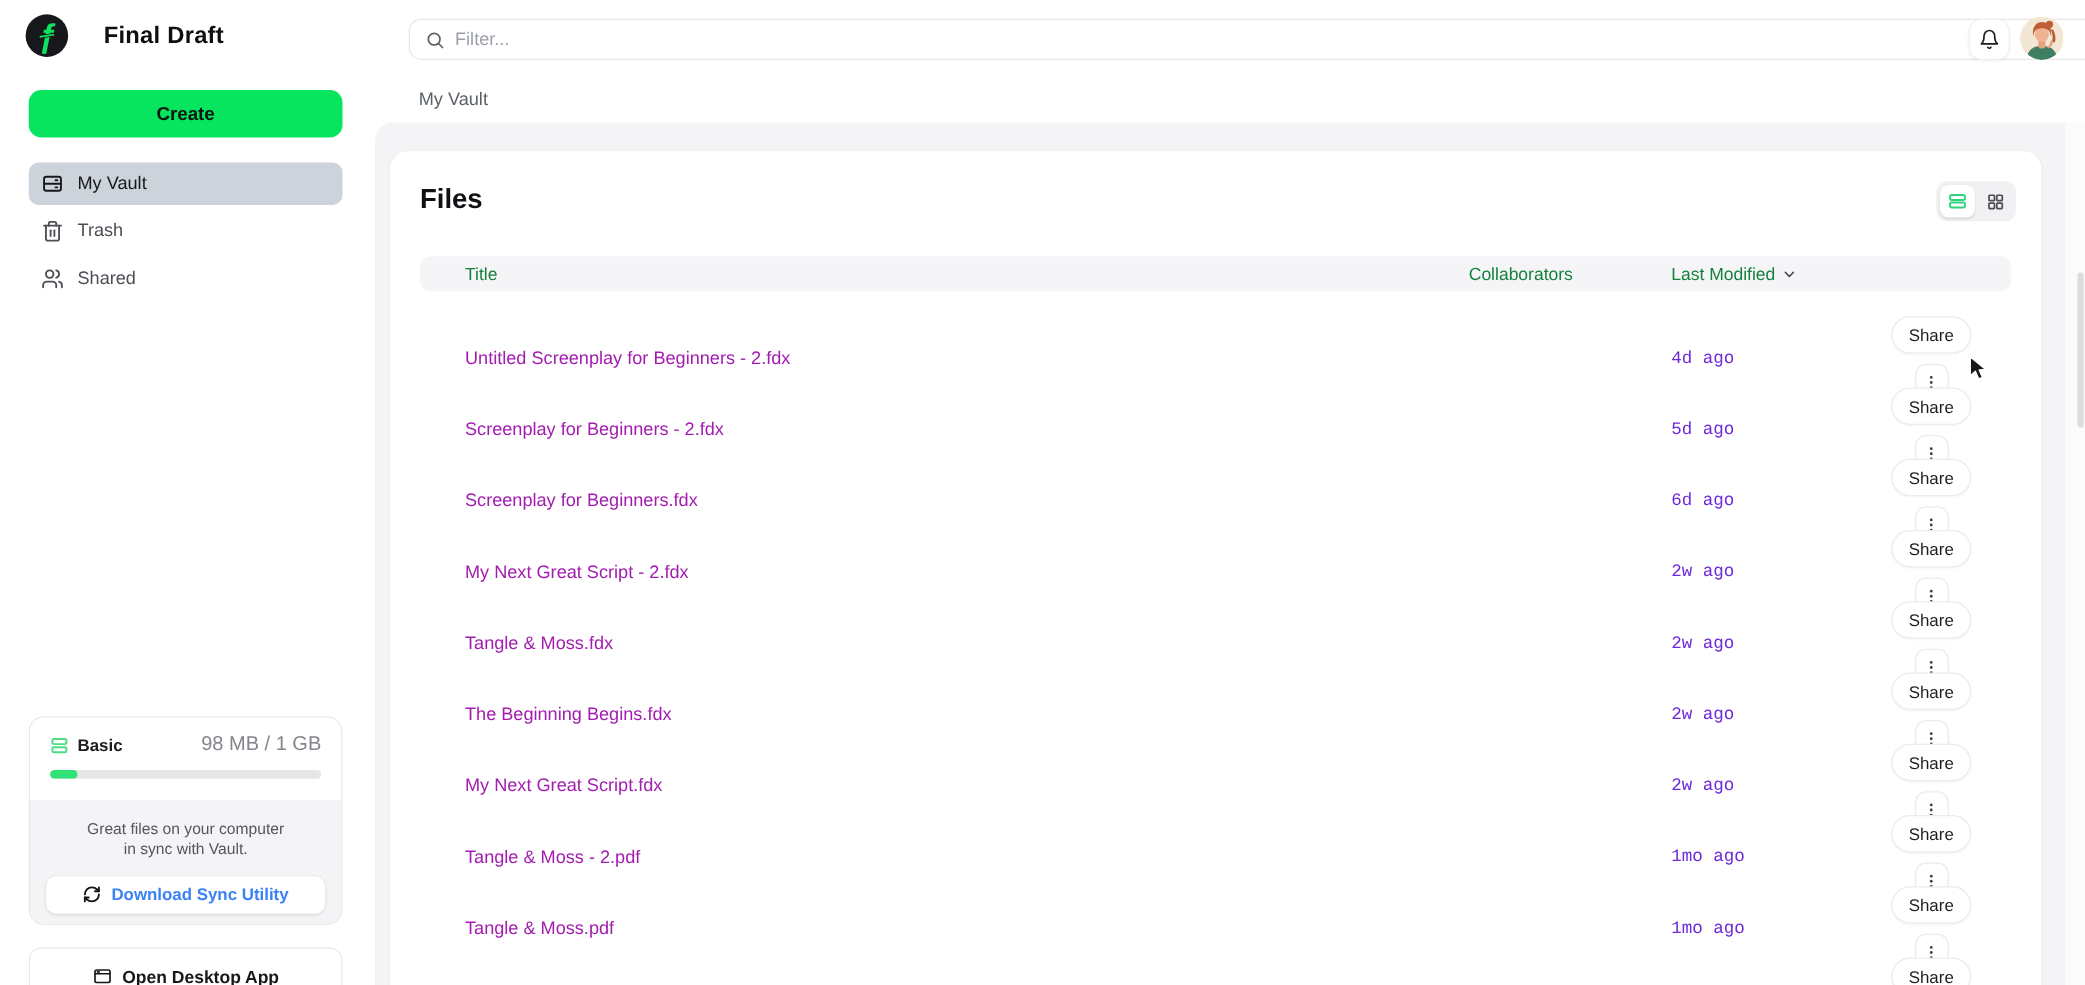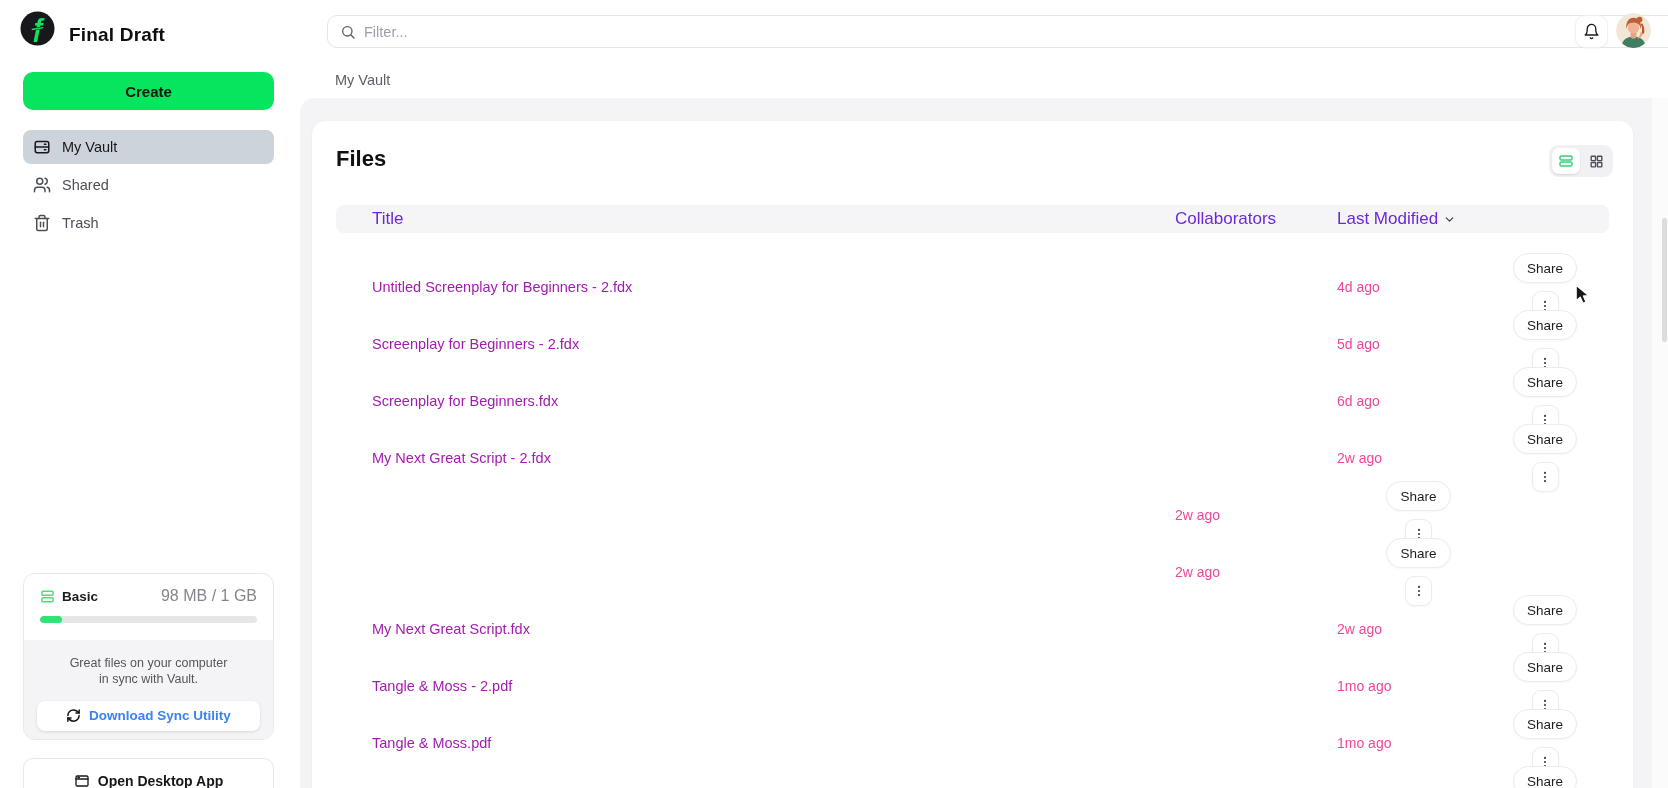--- a/index.html
+++ b/index.html
@@ -7,21 +7,21 @@
     --selected:#ccd3db;
     --progress:#2fe375;
     --icon-green:#2ed47b;
   }
   *{margin:0;padding:0;box-sizing:border-box;font-family:"Liberation Sans",sans-serif;}
   html,body{width:1668px;height:788px;overflow:hidden;background:#fff;}
   .app{position:relative;width:1668px;height:788px;background:#fff;overflow:hidden;}
 
   
   .sidebar{position:absolute;left:0;top:0;width:300px;height:788px;background:#fff;z-index:2;}
-  .brand{position:absolute;left:20px;top:11px;display:flex;align-items:flex-end;gap:14px;cursor:pointer;}
+  .brand{position:absolute;left:20px;top:11px;display:flex;align-items:center;gap:28px;cursor:pointer;}
   .brand-title{font-size:19px;font-weight:700;color:#0e0f11;letter-spacing:.2px;}
   .create-btn{position:absolute;left:23px;top:72px;width:251px;height:38px;background:var(--green);
     border:none;border-radius:10px;font-size:15px;font-weight:600;color:#0c1510;cursor:pointer;}
   .nav{position:absolute;left:23px;top:130px;width:251px;}
   .nav-item{height:34px;margin-bottom:4px;border-radius:8px;display:flex;align-items:center;gap:11px;
     padding:0 10px;font-size:14.5px;color:#4c4f55;cursor:pointer;}
   .nav-item svg{stroke:#4c4f55;}
   .nav-item.active{background:var(--selected);color:#17181b;font-weight:500;}
   .nav-item.active svg{stroke:#17181b;}
 
@@ -65,27 +65,27 @@
     box-shadow:0 1px 3px rgba(16,17,20,.05);}
   .files-title{position:absolute;left:24px;top:25px;font-size:22px;font-weight:700;color:#101114;}
   .view-toggle{position:absolute;left:1237px;top:24px;width:64px;height:32px;background:#f1f1f3;
     border-radius:9px;display:flex;padding:3px;gap:2px;}
   .toggle-btn{flex:1;border:none;background:transparent;border-radius:7px;display:flex;align-items:center;
     justify-content:center;cursor:pointer;}
   .toggle-btn.active{background:#fff;box-shadow:0 1px 2px rgba(0,0,0,.12);}
 
   .thead{position:absolute;left:24px;top:84px;width:1273px;height:28px;background:#f5f5f7;border-radius:8px;
     display:grid;grid-template-columns:1fr 162px 163px 90px;align-items:center;padding:0 19px 0 36px;
-    font-size:17px;font-weight:500;color:#6d28d9;}
+    font-size:14px;font-weight:500;color:#15803d;}
   .th-sort{display:flex;align-items:center;gap:5px;cursor:pointer;}
   .tbody{position:absolute;left:24px;top:132px;width:1273px;}
   .row{height:57px;display:grid;grid-template-columns:1fr 162px 163px 90px;align-items:center;
     padding:0 19px 0 36px;cursor:pointer;}
   .cell-title{font-size:14.5px;color:#a21caf;}
-  .cell-modified{font-size:14px;color:#ec4899;}
+  .cell-modified{font-size:14px;color:#6d28d9;font-family:Liberation Mono, monospace;}
   .cell-actions{display:flex;justify-content:flex-end;align-items:center;gap:8px;flex-direction:column;}
   .share-btn{height:30px;min-width:58px;padding:0 13px;border-radius:15px;border:1px solid #ececef;
     background:#fff;box-shadow:0 1px 2px rgba(0,0,0,.04);font-size:13.5px;font-weight:500;color:#1c1e22;
     cursor:pointer;}
   .kebab-btn{width:27px;height:30px;border-radius:9px;border:1px solid #ececef;background:#fff;
     box-shadow:0 1px 2px rgba(0,0,0,.04);display:flex;align-items:center;justify-content:center;cursor:pointer;}
 
   .cursor{position:absolute;left:1575px;top:284px;z-index:50;pointer-events:none;}
 </style>
 </head>
@@ -111,36 +111,36 @@
         <svg width="18" height="18" viewBox="0 0 24 24" fill="none" stroke-width="2" stroke-linecap="round">
           <rect x="3" y="4.5" width="18" height="15" rx="2.5"></rect>
           <line x1="3" y1="12" x2="21" y2="12"></line>
           <line x1="15.2" y1="8.2" x2="17.2" y2="8.2"></line>
           <line x1="15.2" y1="15.8" x2="17.2" y2="15.8"></line>
         </svg>
         <span>My Vault</span>
       </div>
       <div class="nav-item">
         <svg width="18" height="18" viewBox="0 0 24 24" fill="none" stroke-width="2" stroke-linecap="round" stroke-linejoin="round">
-          <path d="M16 21v-2a4 4 0 0 0-4-4H6a4 4 0 0 0-4 4v2"></path>
-          <circle cx="9" cy="7" r="4"></circle>
-          <path d="M22 21v-2a4 4 0 0 0-3-3.87"></path>
-          <path d="M16 3.13a4 4 0 0 1 0 7.75"></path>
-        </svg>
-        <span>Shared</span>
-      </div>
-      <div class="nav-item">
-        <svg width="18" height="18" viewBox="0 0 24 24" fill="none" stroke-width="2" stroke-linecap="round" stroke-linejoin="round">
           <path d="M3 6h18"></path>
           <path d="M19 6v14a2 2 0 0 1-2 2H7a2 2 0 0 1-2-2V6"></path>
           <path d="M8 6V4a2 2 0 0 1 2-2h4a2 2 0 0 1 2 2v2"></path>
           <line x1="10" y1="11" x2="10" y2="17"></line>
           <line x1="14" y1="11" x2="14" y2="17"></line>
         </svg>
         <span>Trash</span>
+      </div>
+      <div class="nav-item">
+        <svg width="18" height="18" viewBox="0 0 24 24" fill="none" stroke-width="2" stroke-linecap="round" stroke-linejoin="round">
+          <path d="M16 21v-2a4 4 0 0 0-4-4H6a4 4 0 0 0-4 4v2"></path>
+          <circle cx="9" cy="7" r="4"></circle>
+          <path d="M22 21v-2a4 4 0 0 0-3-3.87"></path>
+          <path d="M16 3.13a4 4 0 0 1 0 7.75"></path>
+        </svg>
+        <span>Shared</span>
       </div>
     </nav>
 
     <div class="plan-card">
       <div class="plan-top">
         <div class="plan-row">
           <svg width="15" height="15" viewBox="0 0 24 24" fill="none" stroke="#4ade80" stroke-width="2.4">
             <rect x="3" y="3.5" width="18" height="6.5" rx="2"></rect>
             <rect x="3" y="14" width="18" height="6.5" rx="2"></rect>
           </svg>
@@ -305,35 +305,37 @@
         <svg width="14" height="14" viewBox="0 0 24 24" fill="#3f3f46">
           <circle cx="12" cy="5" r="1.9"></circle>
                   <circle cx="12" cy="12" r="1.9"></circle>
                   <circle cx="12" cy="19" r="1.9"></circle>
         </svg>
       </button>
     </div>
   </div>
 
   <div class="row">
+    <div class="cell-title">Tangle &amp; Moss.fdx</div>
     <div class="cell-collab"></div>
     <div class="cell-modified">2w ago</div>
     <div class="cell-actions">
       <button class="share-btn">Share</button>
       <button class="kebab-btn">
         <svg width="14" height="14" viewBox="0 0 24 24" fill="#3f3f46">
           <circle cx="12" cy="5" r="1.9"></circle>
                   <circle cx="12" cy="12" r="1.9"></circle>
                   <circle cx="12" cy="19" r="1.9"></circle>
         </svg>
       </button>
     </div>
   </div>
 
   <div class="row">
+    <div class="cell-title">The Beginning Begins.fdx</div>
     <div class="cell-collab"></div>
     <div class="cell-modified">2w ago</div>
     <div class="cell-actions">
       <button class="share-btn">Share</button>
       <button class="kebab-btn">
         <svg width="14" height="14" viewBox="0 0 24 24" fill="#3f3f46">
           <circle cx="12" cy="5" r="1.9"></circle>
                   <circle cx="12" cy="12" r="1.9"></circle>
                   <circle cx="12" cy="19" r="1.9"></circle>
         </svg>

